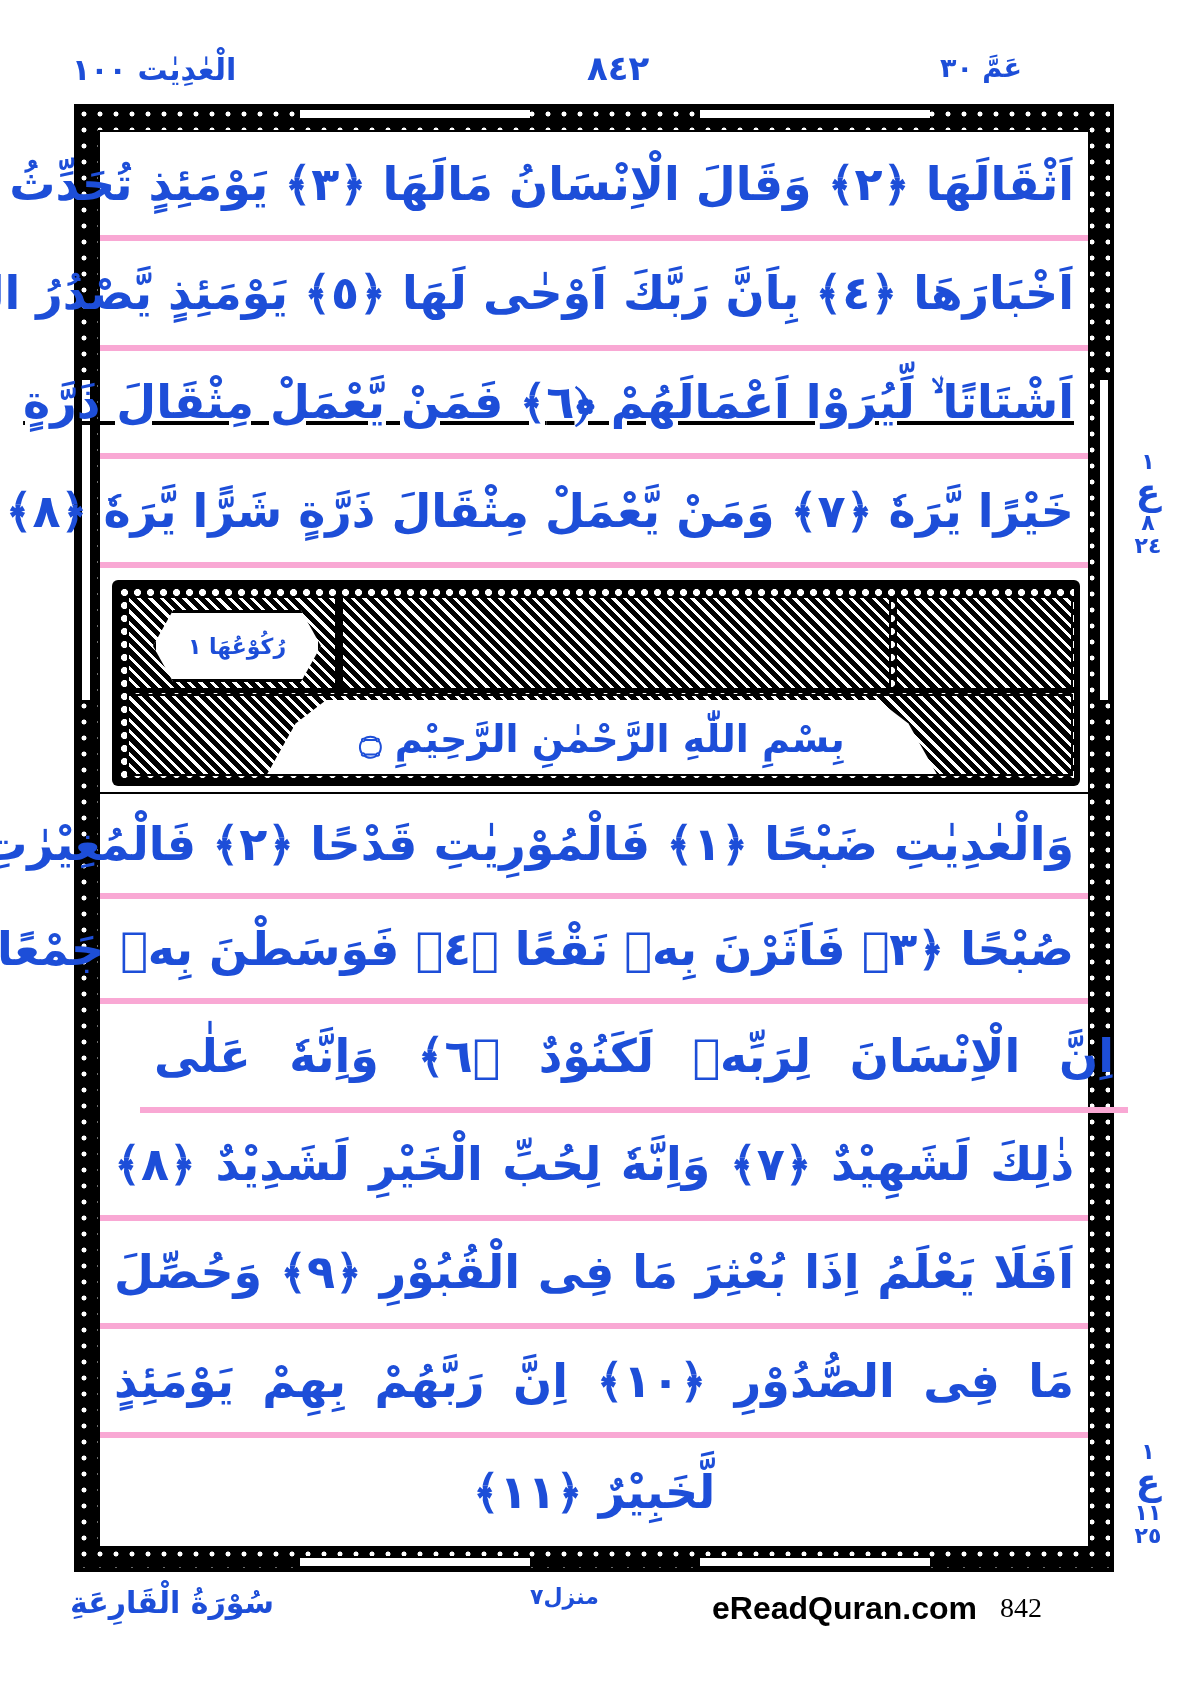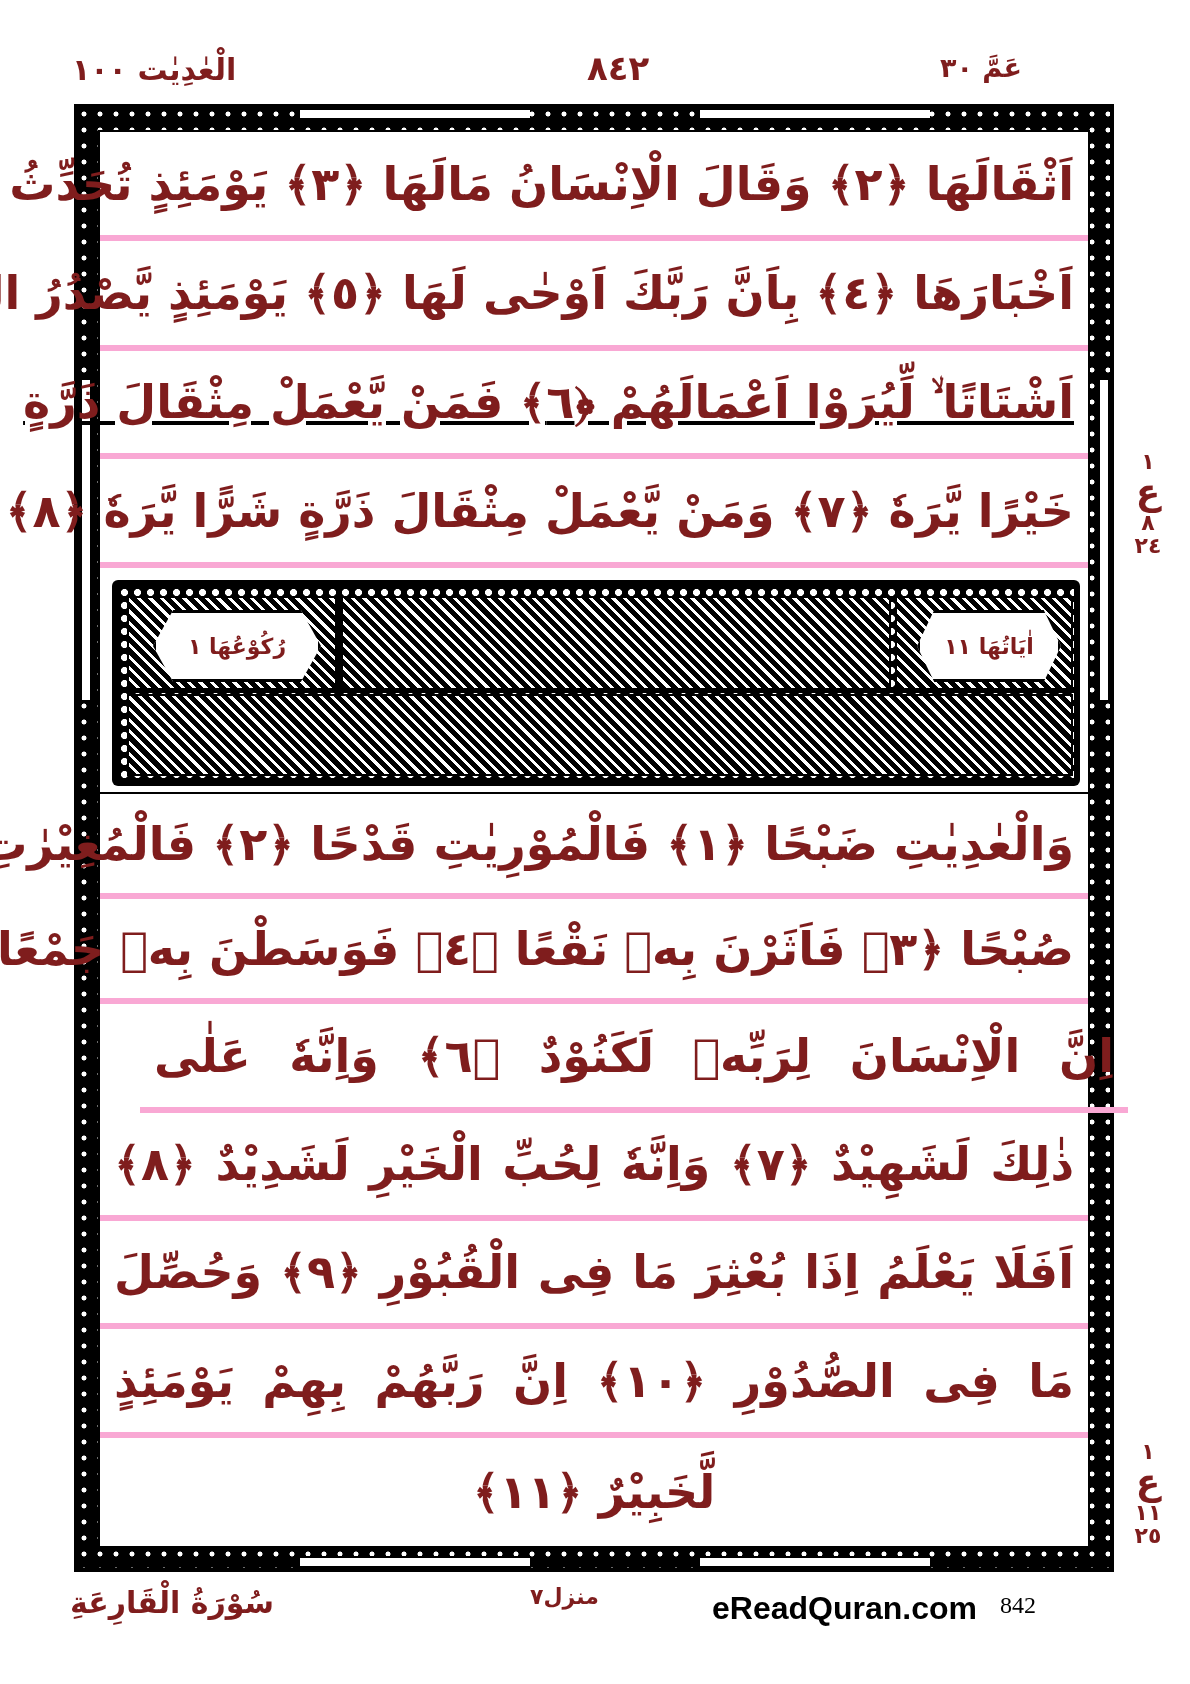--- a/index.html
+++ b/index.html
@@ -1,19 +1,19 @@
 <!DOCTYPE html>
 <html><head>
 <meta charset="utf-8">
 <style>
   html, body { margin:0; padding:0; }
   body { width:1190px; height:1684px; background:#ffffff; position:relative; overflow:hidden;
          font-family:"DejaVu Sans", sans-serif; color:#000; }
   .abs { position:absolute; }
-  .ar { direction:rtl; unicode-bidi:isolate; font-family:"DejaVu Sans", sans-serif; font-weight:bold; color:#7f1d1d; white-space:nowrap; }
+  .ar { direction:rtl; unicode-bidi:isolate; font-family:"DejaVu Sans", sans-serif; font-weight:bold; color:#1d4ed8; white-space:nowrap; }
 
   
   .hdr-left  { left:72px;  top:52px; font-size:30px; }
   .hdr-mid   { left:555px; top:48px; font-size:34px;margin-left:32px; }
   .hdr-right { left:940px; top:52px; font-size:27px; }
 
   
   .frame-outer { left:74px; top:104px; width:1040px; height:1468px; background:#000; }
   .frame-pattern { left:78px; top:108px; width:1032px; height:1460px;
      background:
@@ -49,21 +49,21 @@
   .bism-box span { font-size:38px; font-weight:bold; }
 
   
   .ruku { font-size:22px; text-align:center; width:40px; line-height:1.05; }
   .ruku .ain { font-size:36px; display:block; }
 
   
   .foot-left { left:70px; top:1585px; font-size:30px; }
   .foot-mid  { left:530px; top:1584px; font-size:22px; }
   .foot-site { left:712px; top:1590px; font-family:"Liberation Sans", sans-serif; font-weight:bold; font-size:32px; direction:ltr; }
-  .foot-page { left:1000px; top:1592px; font-family:"Liberation Serif", serif; font-size:24px; direction:ltr; }
+  .foot-page { left:1000px; top:1592px; font-family:"Liberation Serif", serif; font-size:28px; direction:ltr; }
 </style>
 </head>
 <body>
 
 <div class="abs ar hdr-left">الْعٰدِيٰت ١٠٠</div>
 <div class="abs ar hdr-mid">٨٤٢</div>
 <div class="abs ar hdr-right">عَمَّ ٣٠</div>
 
 <div class="abs frame-outer"></div>
 <div class="abs frame-pattern"></div>
@@ -95,27 +95,27 @@
   <div class="orn"></div>
   <div class="sh-label" style="left:24px;top:12px;width:162px;height:66px;">
     <span class="ar">رُكُوْعُهَا ١</span>
   </div>
 </div>
 <div class="abs sh-panel" style="left:341px;top:596px;width:550px;height:94px;">
   <div class="orn"></div>
 </div>
 <div class="abs sh-panel" style="left:895px;top:596px;width:178px;height:94px;">
   <div class="orn"></div>
-  <div class="sh-label" style="left:20px;top:12px;width:138px;height:66px;">
-    <span class="ar">اٰيَاتُهَا ١١</span>
-  </div>
 </div>
 
 <div class="abs sh-panel" style="left:127px;top:694px;width:946px;height:82px;">
   <div class="orn"></div>
+  <div class="bism-box" style="left:90px;top:4px;width:766px;height:78px;">
+    <span class="ar">بِسْمِ اللّٰهِ الرَّحْمٰنِ الرَّحِيْمِ ۝</span>
+  </div>
 </div>
 
 <div class="abs row" style="top:792px;height:107px;border-top:2px solid #000;">
   <div class="ar row-text">وَالْعٰدِيٰتِ ضَبْحًا ﴿١﴾ فَالْمُوْرِيٰتِ قَدْحًا ﴿٢﴾ فَالْمُغِيْرٰتِ</div>
 </div>
 <div class="abs row" style="top:899px;height:105px;">
   <div class="ar row-text">صُبْحًا ﴿٣﴾ فَاَثَرْنَ بِهٖ نَقْعًا ﴿٤﴾ فَوَسَطْنَ بِهٖ جَمْعًا ﴿٥﴾</div>
 </div>
 <div class="abs row" style="top:1004px;height:109px;margin-left:40px;">
   <div class="ar row-text">اِنَّ الْاِنْسَانَ لِرَبِّهٖ لَكَنُوْدٌ ﴿٦﴾ وَاِنَّهٗ عَلٰى</div>

